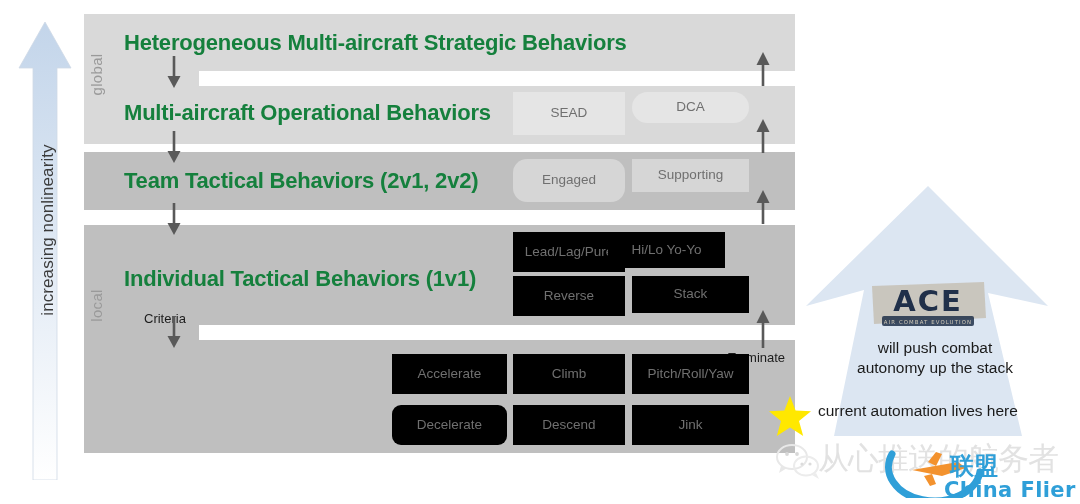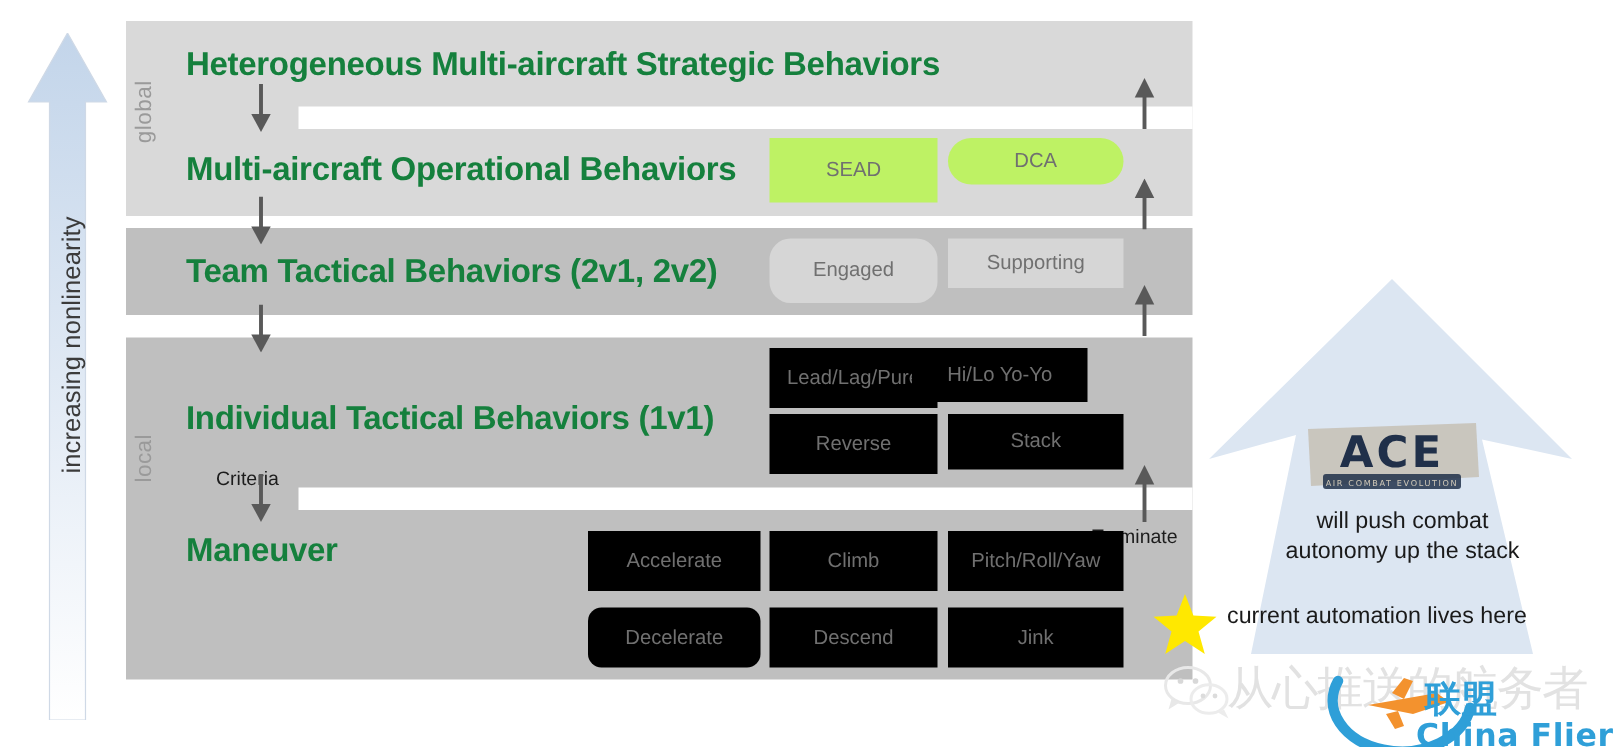--- a/index.html
+++ b/index.html
@@ -87,21 +87,21 @@
   .chip {
     position: absolute;
     display: flex;
     align-items: center;
     justify-content: center;
     font-size: 13.5px;
     color: #707070;
     text-align: center;
     line-height: 1.1;
   }
-  .chip.light  { background: #bef264; }
+  .chip.light  { background: #e5e5e5; }
   .chip.medium { background: #d6d6d6; }
   .chip.dark   { background: #000000; }
 
   
   .anno {
     position: absolute;
     font-size: 13px;
     color: #1c1c1c;
     white-space: nowrap;
   }
@@ -248,21 +248,20 @@
 
   <div class="row-title t-lvl" style="left:124px; top:266px;">Individual Tactical Behaviors (1v1)</div>
 
   <div class="anno" style="left:144px; top:311px;">Criteria</div>
 
   <div class="chip dark" style="left:513px; top:232px; width:112px; height:40px;">Lead/Lag/Pure</div>
   <div class="chip dark" style="left:608px; top:232px; width:117px; height:36px;">Hi/Lo Yo-Yo</div>
   <div class="chip dark" style="left:513px; top:276px; width:112px; height:40px;">Reverse</div>
   <div class="chip dark" style="left:632px; top:276px; width:117px; height:37px;">Stack</div>
 
-  <div class="row-title t-lvl" style="left:124px; top:354px;">Maneuver</div>
 
   <div class="anno" style="left:728px; top:350px;">Terminate</div>
 
   <div class="chip dark" style="left:513px; top:354px; width:112px; height:40px;">Climb</div>
   <div class="chip dark" style="left:392px; top:354px; width:115px; height:40px;">Accelerate</div>
   <div class="chip dark" style="left:632px; top:354px; width:117px; height:40px;">Pitch/Roll/Yaw</div>
   <div class="chip dark" style="left:392px; top:405px; width:115px; height:40px;border-radius:9px;">Decelerate</div>
   <div class="chip dark" style="left:513px; top:405px; width:112px; height:40px;">Descend</div>
   <div class="chip dark" style="left:632px; top:405px; width:117px; height:40px;">Jink</div>
 

